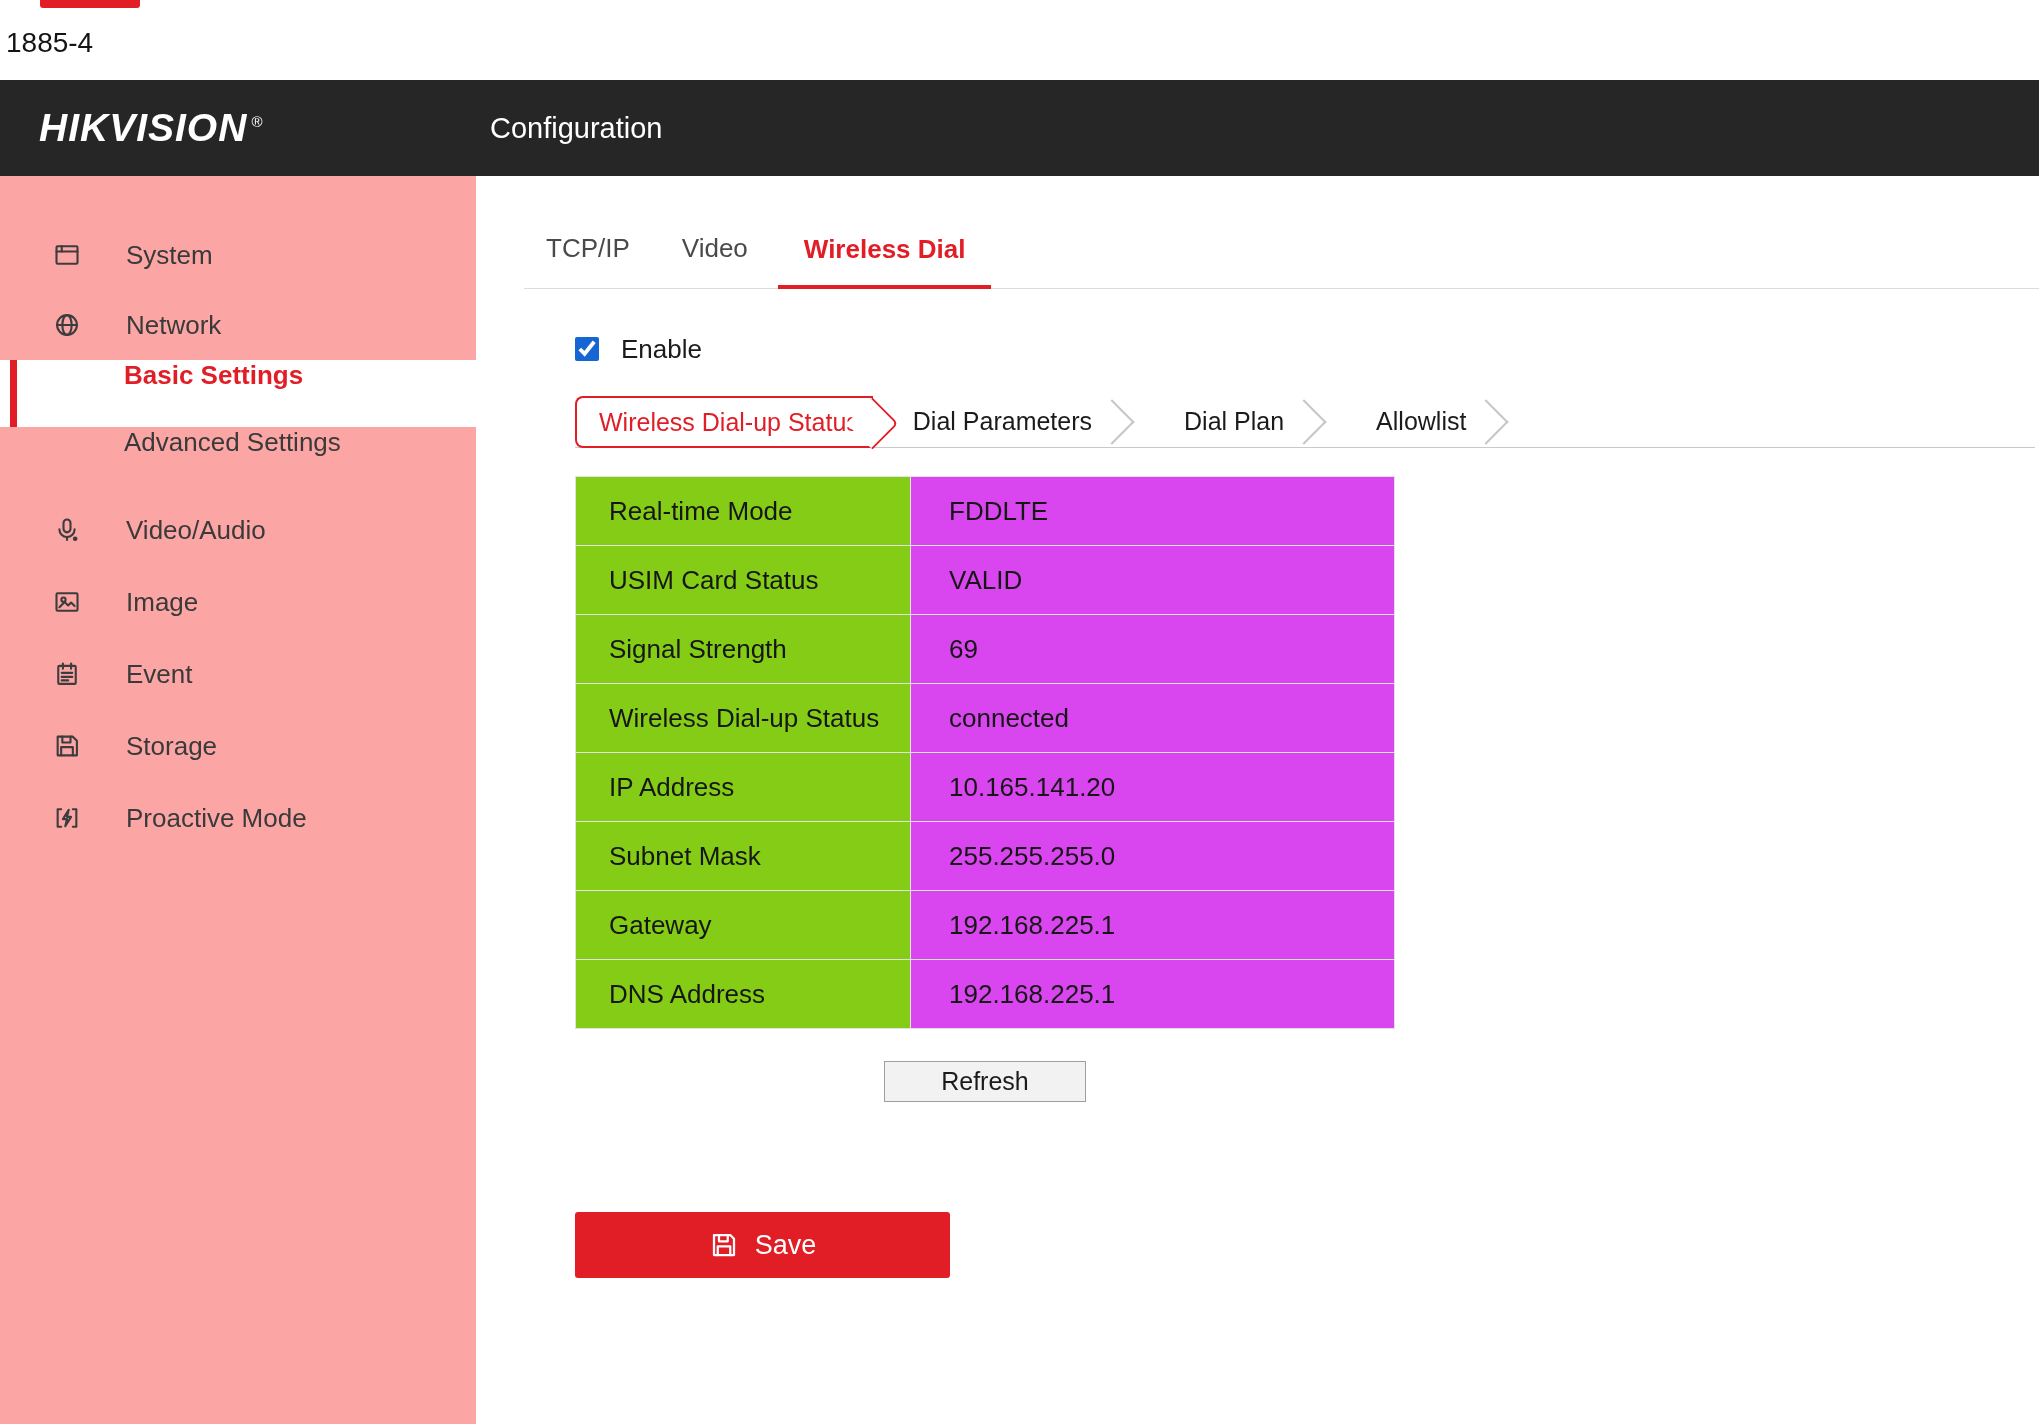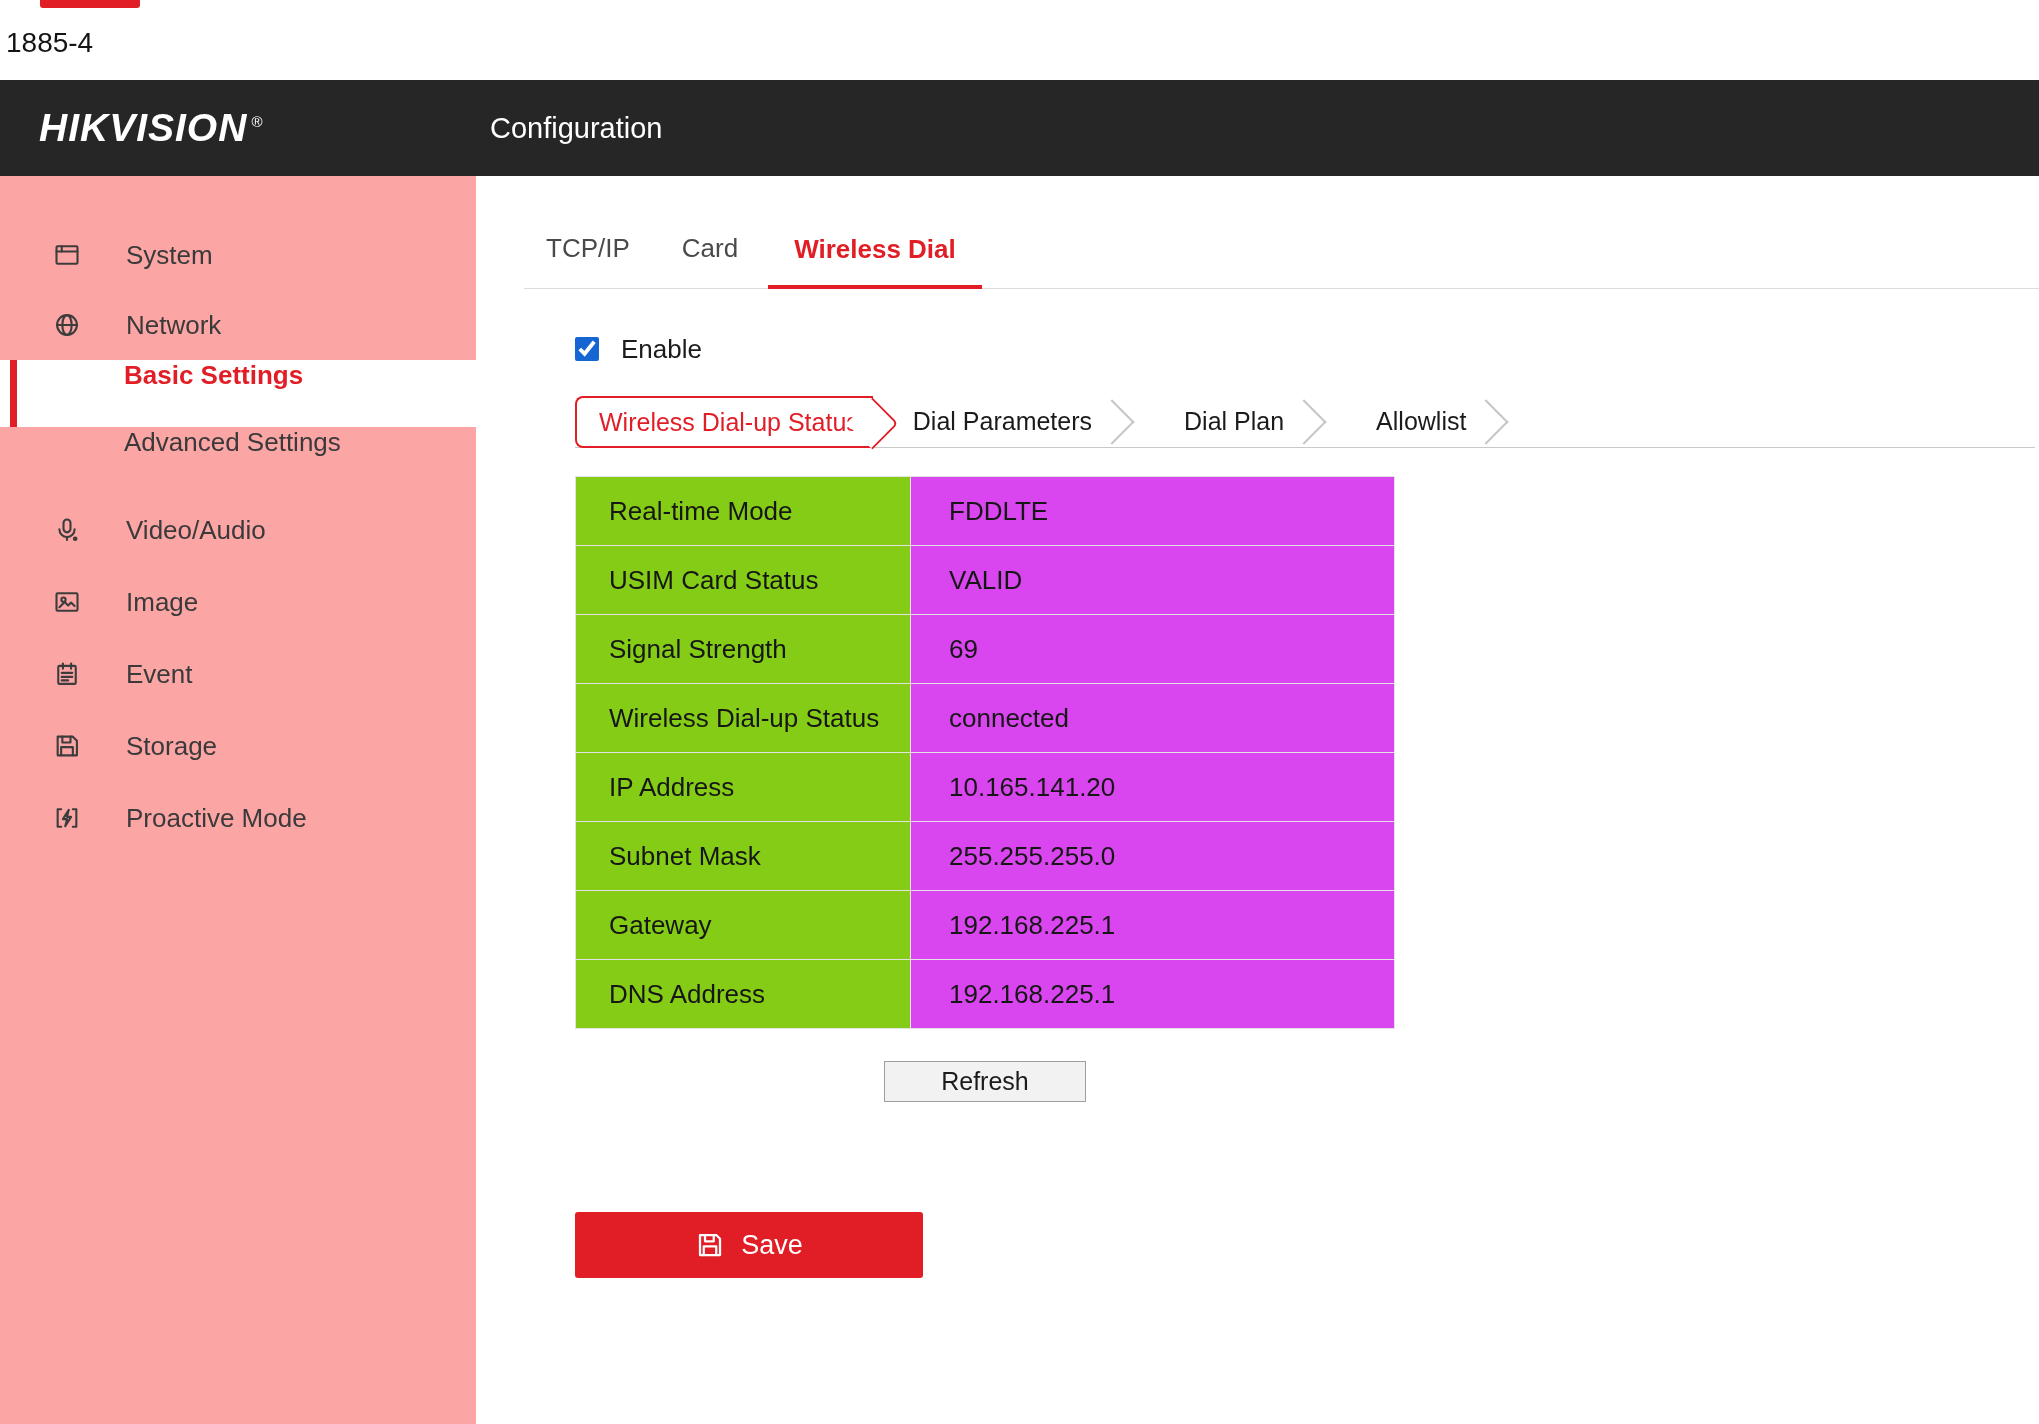--- a/index.html
+++ b/index.html
@@ -66,21 +66,21 @@
 
   .status-table { margin:28px 0 0 99px; border-collapse:collapse; width:820px; }
   .status-table td { border:1px solid #e2e2e2; height:69px; font-size:26px; color:#161616; }
   .status-table td.cell-label { width:335px; padding-left:33px; background:#84cc16; }
   .status-table td.cell-value { padding-left:38px; background:#d946ef; }
 
   .refresh-row { width:820px; margin:32px 0 0 99px; display:flex; justify-content:center; }
   .refresh-btn { min-width:202px; height:41px; background:#f2f2f2; border:1px solid #9e9e9e;
                  font-size:25px; color:#1b1b1b; font-family:inherit; cursor:pointer; }
 
-  .save-btn { margin:110px 0 0 99px; width:348px; height:66px; background:#e11e26; border:none;
+  .save-btn { margin:110px 0 0 99px; width:375px; height:66px; background:#e11e26; border:none;
               border-radius:3px; color:#fff; font-size:27px; font-family:inherit; cursor:pointer;
               display:flex; align-items:center; justify-content:center; gap:16px; }
   .save-btn svg { width:30px; height:30px; }
 
   .icon svg { fill:none; stroke:#3c3c3c; stroke-width:1.8; stroke-linecap:round; stroke-linejoin:round; }
 </style>
 </head>
 <body>
 
 <div class="browser-strip">
@@ -185,21 +185,21 @@
       </span>
       <span>Proactive Mode</span>
     </div>
 
   </div>
 
   <div class="main">
 
     <div class="tabs">
       <div class="tab">TCP/IP</div>
-      <div class="tab">Card</div>
+      <div class="tab">Video</div>
       <div class="tab active">Wireless Dial</div>
     </div>
 
     <div class="enable-row">
       <input type="checkbox" class="enable-cb" checked="true" style="">
       <span class="enable-label">Enable</span>
     </div>
 
     <div class="subtabs">
       <div class="subtab active">Wireless Dial-up Status</div>

